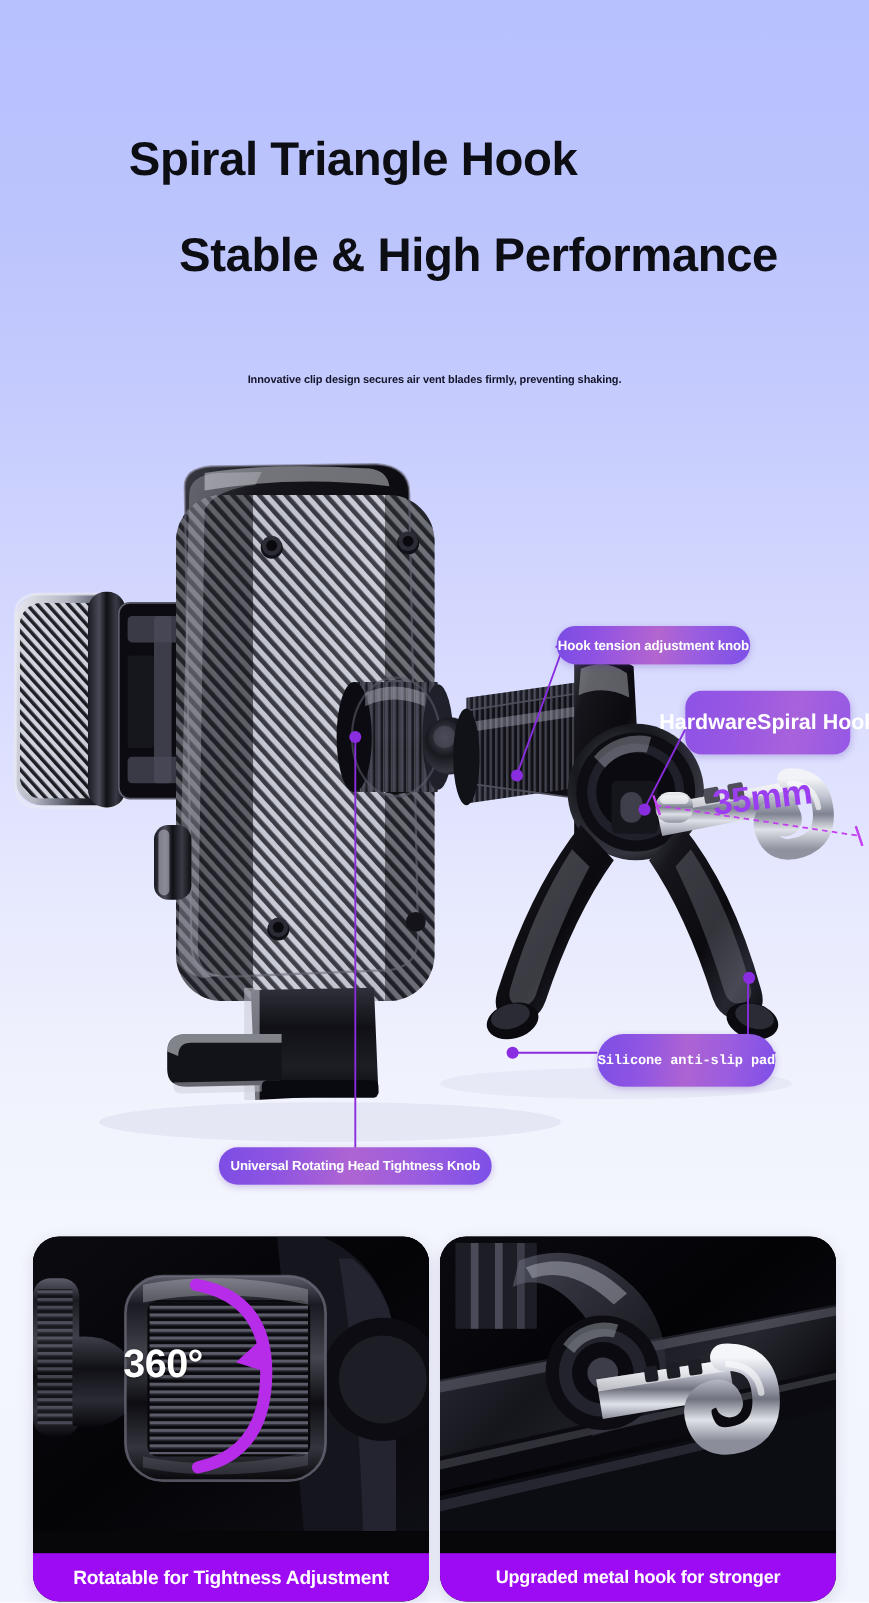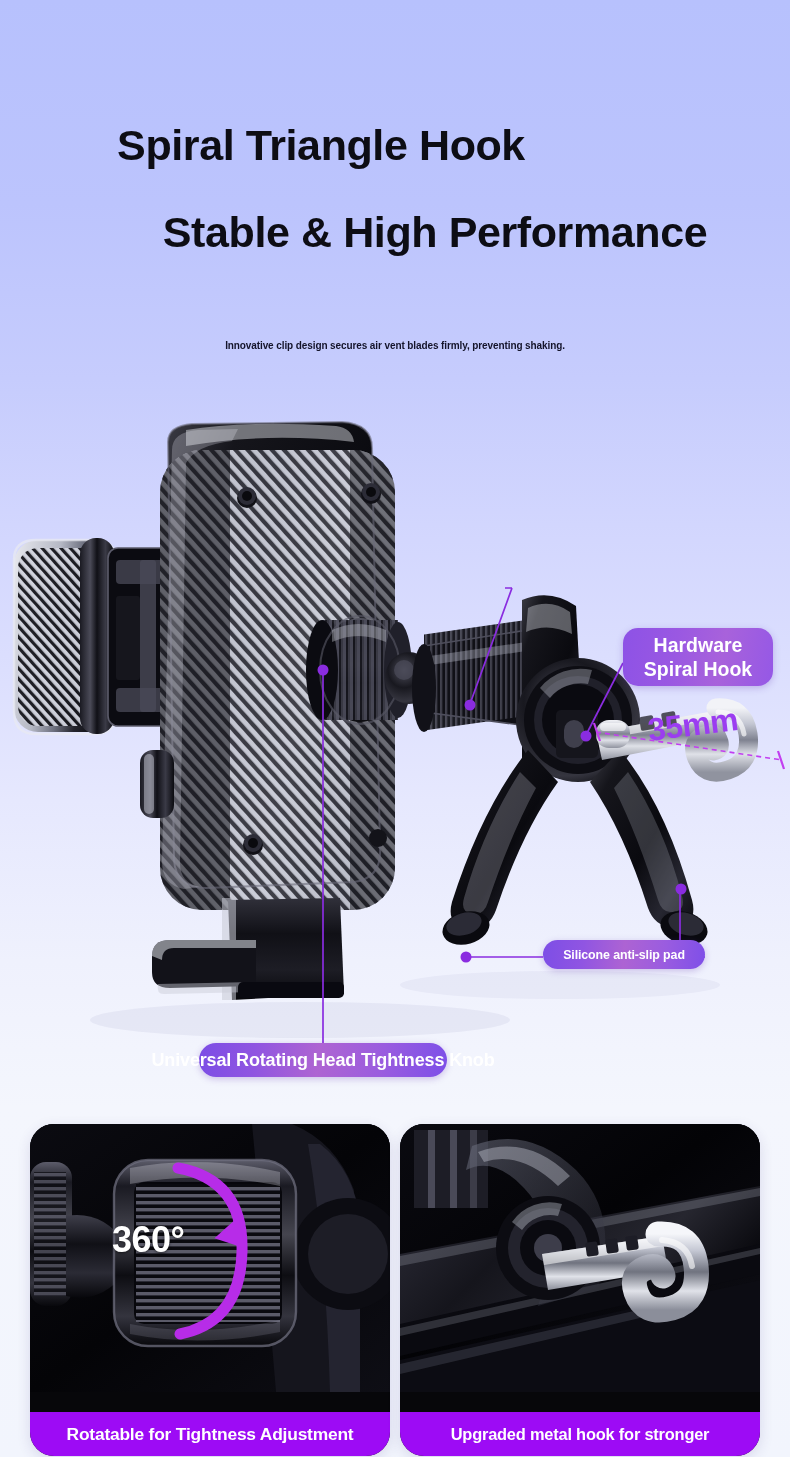--- a/index.html
+++ b/index.html
@@ -56,30 +56,31 @@
   }
   .pill-a{ 
     left:506px;top:569px;width:176px;height:35px;
     font-size:12.1px;letter-spacing:-0.1px;
     background:linear-gradient(95deg,#7a4ce4 0%,#8f52e3 20%,#a95fd6 42%,#b365cf 52%,#9a5de0 72%,#7d50e8 100%);
   }
   .pill-b{ 
     left:623px;top:628px;width:150px;height:58px;
     font-size:19.5px;line-height:24px;border-radius:15px;
     background:linear-gradient(100deg,#8d52e6 0%,#9a58e2 35%,#a862db 65%,#9558e6 100%);
-    flex-direction:column;
+    flex-direction:row;
   }
   .pill-c{ 
-    left:543px;top:940px;width:162px;height:29px;
+    left:543px;top:940px;width:162px;height:48px;
     font-size:12.4px;letter-spacing:-0.1px;
     background:linear-gradient(95deg,#7d4ee6 0%,#9055e2 25%,#ad63d3 50%,#9a5ce0 75%,#7f4fe8 100%);
+    font-family:Liberation Mono, monospace;
   }
   .pill-d{ 
     left:199px;top:1043px;width:248px;height:34px;
-    font-size:18px;letter-spacing:-0.15px;
+    font-size:12px;letter-spacing:-0.15px;
     background:linear-gradient(95deg,#7c4de5 0%,#8f55e1 22%,#ae64d2 48%,#9a5cdf 74%,#7d4fe8 100%);
     text-align:center;
   }
   .dim-label{
     position:absolute;left:648px;top:712px;
     font-size:32px;font-weight:bold;color:#9b3df0;
     transform:rotate(-7deg);transform-origin:left center;
     letter-spacing:-0.5px;z-index:35;
   }
 
@@ -354,20 +355,23 @@
       </g>
 
       <g>
         <line x1="596" y1="312" x2="782" y2="340" stroke="#c23ef0" stroke-width="1.6" stroke-dasharray="5 4"></line>
         <line x1="594" y1="303" x2="600" y2="321" stroke="#c23ef0" stroke-width="2.2"></line>
         <line x1="778" y1="331" x2="784" y2="349" stroke="#c23ef0" stroke-width="2.2"></line>
       </g>
     </svg>
   </div>
 
+  <div class="pill pill-a">
+    <span>Hook tension adjustment knob</span>
+  </div>
 
   <div class="pill pill-b">
     <span>Hardware</span>
     <span>Spiral Hook</span>
   </div>
 
   <div class="pill pill-c">
     <span>Silicone anti-slip pad</span>
   </div>
 

